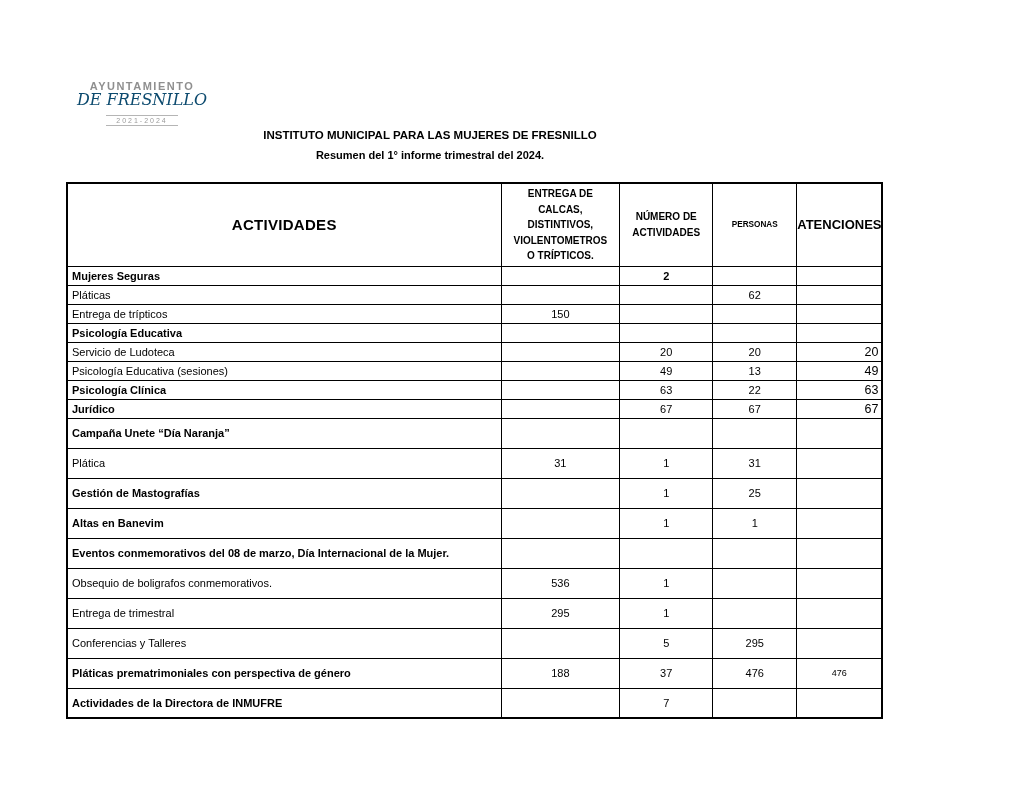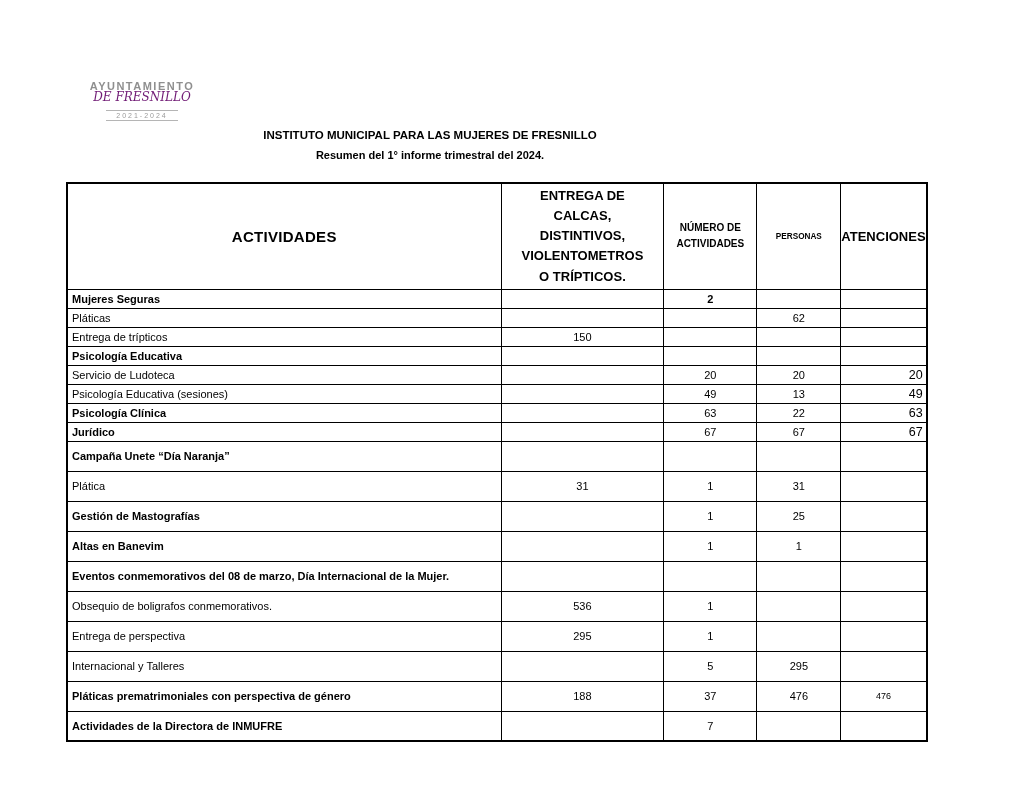--- a/index.html
+++ b/index.html
@@ -7,21 +7,21 @@
   body {
     width:1024px; height:791px; position:relative;
     font-family:"Liberation Sans", sans-serif; color:#000;
     overflow:hidden;
   }
   .page { position:absolute; inset:0; background:#fff; }
 
   
   .logo { position:absolute; left:72px; top:80px; width:140px; text-align:center; }
   .logo-line1 { font-size:11px; font-weight:bold; letter-spacing:1.5px; color:#8f8f8f; }
-  .logo-line2 { font-size:12px; font-family:"DejaVu Serif", serif; font-style:italic; color:#701a75; margin-top:-2px; }
+  .logo-line2 { font-size:16px; font-family:"DejaVu Serif", serif; font-style:italic; color:#0c4a6e; margin-top:-2px; }
   .logo-line3 { display:inline-block; font-size:7px; letter-spacing:2px; color:#9a9a9a;
                 border-top:1px solid #b5b5b5; border-bottom:1px solid #b5b5b5; padding:1px 10px; margin-top:2px; }
 
   
   .doc-title    { position:absolute; left:160px; top:129px; width:540px; text-align:center;
                   font-weight:bold; font-size:11.5px; }
   .doc-subtitle { position:absolute; left:160px; top:149px; width:540px; text-align:center;
                   font-weight:bold; font-size:11px; }
 
   
@@ -29,21 +29,21 @@
     position:absolute; left:66px; top:182px;
     border-collapse:collapse; table-layout:fixed;
     border:2px solid #000;
   }
   table.report th, table.report td {
     border:1px solid #000; overflow:hidden; vertical-align:middle;
   }
   thead tr { height:60px; }
   thead th { font-weight:bold; text-align:center; background:#fff; }
   th.h-actividades { font-size:15px; letter-spacing:.3px; border-bottom:2px solid #000;margin-top:28px; }
-  th.h-entrega     { font-size:13px; line-height:1.55; padding:2px 20px; border-bottom:2px solid #000; }
+  th.h-entrega     { font-size:10px; line-height:1.55; padding:2px 12px; border-bottom:2px solid #000; }
   th.h-numero      { font-size:10px; line-height:1.6; border-bottom:2px solid #000; }
   th.h-personas    { font-size:8.2px; border-bottom:2px solid #000; }
   th.h-atenciones  { font-size:13px; border-bottom:2px solid #000; }
 
   tr.compact { height:19px; }
   tr.tall    { height:30px; }
 
   td.c-label { text-align:left; padding:1px 3px 1px 4px; font-size:11px; }
   tr.bold td.c-label { font-weight:bold; }
   td.c-entrega, td.c-numero { text-align:center; font-size:11px; }
@@ -176,28 +176,28 @@
     <td class="c-atenciones"></td>
   </tr>
         <tr class="tall">
     <td class="c-label">Obsequio de boligrafos conmemorativos.</td>
     <td class="c-entrega">536</td>
     <td class="c-numero">1</td>
     <td class="c-personas"></td>
     <td class="c-atenciones"></td>
   </tr>
         <tr class="tall">
-    <td class="c-label">Entrega de perspectiva</td>
+    <td class="c-label">Entrega de trimestral</td>
     <td class="c-entrega">295</td>
     <td class="c-numero">1</td>
     <td class="c-personas"></td>
     <td class="c-atenciones"></td>
   </tr>
         <tr class="tall">
-    <td class="c-label">Internacional y Talleres</td>
+    <td class="c-label">Conferencias y Talleres</td>
     <td class="c-entrega"></td>
     <td class="c-numero">5</td>
     <td class="c-personas">295</td>
     <td class="c-atenciones"></td>
   </tr>
         <tr class="tall bold">
     <td class="c-label">Pláticas prematrimoniales con perspectiva de género</td>
     <td class="c-entrega">188</td>
     <td class="c-numero">37</td>
     <td class="c-personas">476</td>

